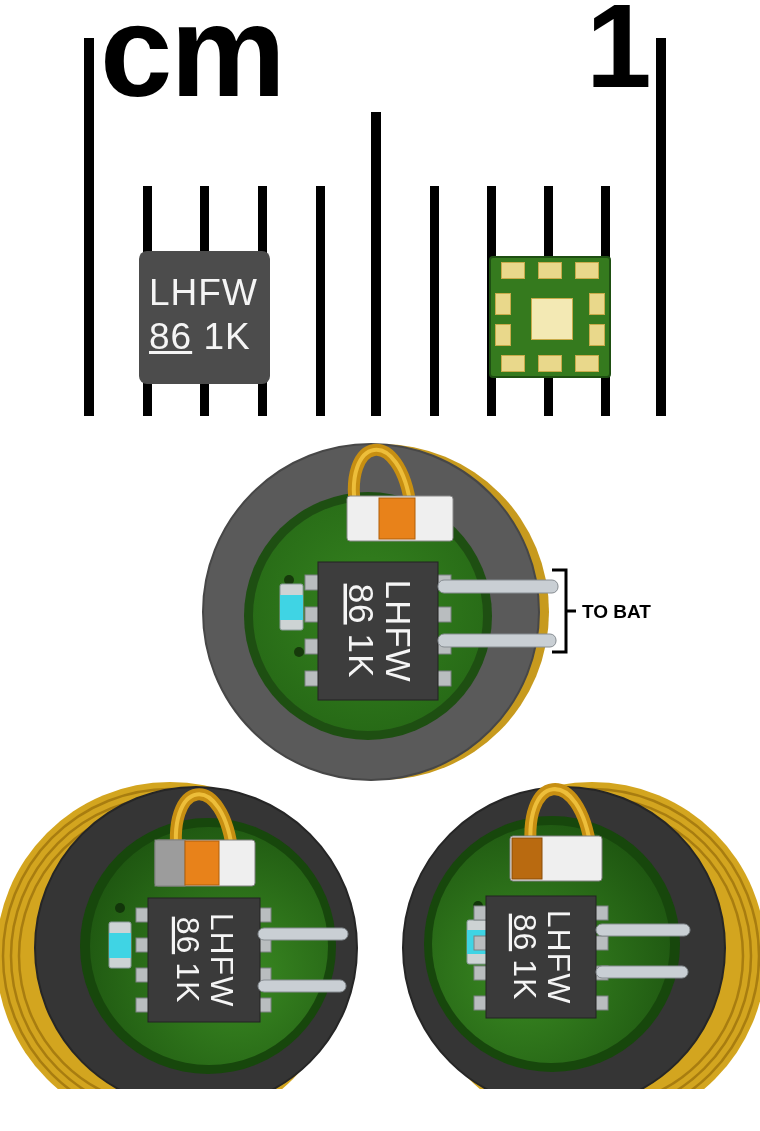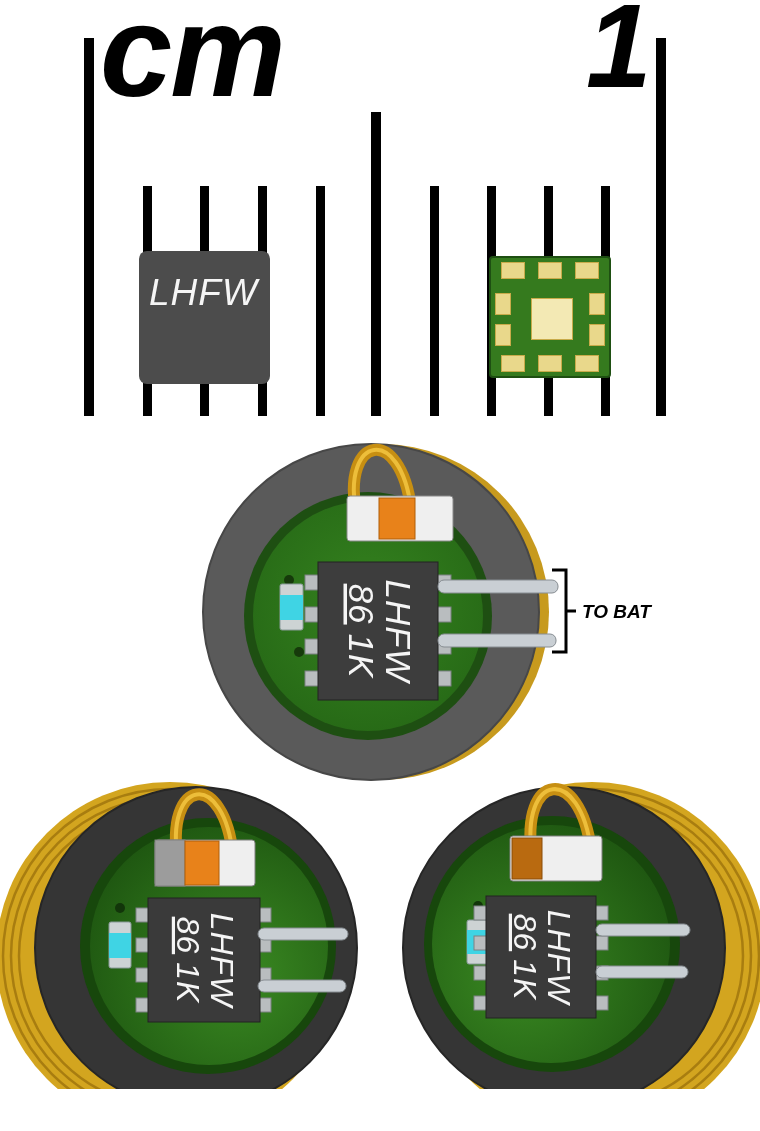--- a/index.html
+++ b/index.html
@@ -1,18 +1,18 @@
 <!DOCTYPE html>
 <html><head>
 <meta charset="utf-8">
 <style>
   html,body{margin:0;padding:0;background:#fff;}
   .canvas{
     position:relative;width:760px;height:1089px;background:#ffffff;
-    overflow:hidden;font-family:"Liberation Sans",sans-serif;font-style:italic;
+    overflow:hidden;font-family:"Liberation Sans",sans-serif;
   }
   
   .tick{position:absolute;background:#000;}
   .ruler-label{
     position:absolute;color:#000;font-weight:bold;line-height:1;
     letter-spacing:-2px;
   }
   #cm-label{left:100px;top:-14px;font-size:130px;}
   #one-label{left:586px;top:-13px;font-size:118px;}
   
@@ -50,20 +50,21 @@
     <div class="tick" style="left:487px;top:186px;width:9px;height:230px;"></div>
     <div class="tick" style="left:544px;top:186px;width:9px;height:230px;"></div>
     <div class="tick" style="left:601px;top:186px;width:9px;height:230px;"></div>
     <div class="tick" style="left:656px;top:38px;width:10px;height:378px;"></div>
     <div class="ruler-label" id="cm-label">cm</div>
     <div class="ruler-label" id="one-label">1</div>
   </div>
 
   <div class="chip-top">
     <div>LHFW</div>
+    <div><span class="u">86</span> <span>1K</span></div>
   </div>
 
   <div class="chip-bottom">
     <div class="pad" style="left:10px;top:4px;width:24px;height:17px;"></div>
     <div class="pad" style="left:47px;top:4px;width:24px;height:17px;"></div>
     <div class="pad" style="left:84px;top:4px;width:24px;height:17px;"></div>
     <div class="pad" style="left:10px;bottom:4px;width:24px;height:17px;"></div>
     <div class="pad" style="left:47px;bottom:4px;width:24px;height:17px;"></div>
     <div class="pad" style="left:84px;bottom:4px;width:24px;height:17px;"></div>
     <div class="pad" style="left:4px;top:35px;width:16px;height:22px;"></div>

